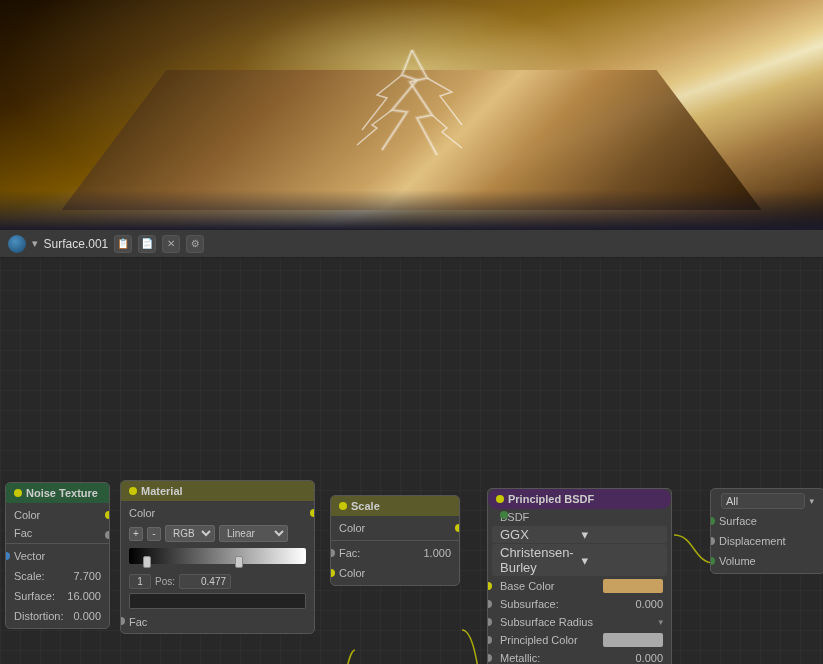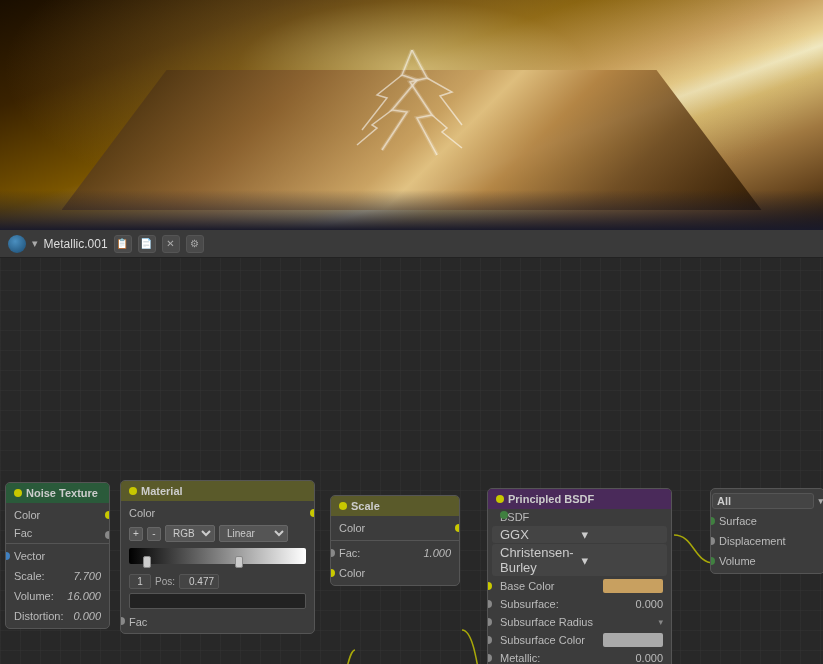--- a/index.html
+++ b/index.html
@@ -133,21 +133,21 @@
       position: absolute;
       cursor: pointer;
     }
     .socket-left { left: -4px; }
     .socket-right { right: -4px; }
     .socket-yellow { background: #c8c800; }
     .socket-green { background: #408040; }
     .socket-grey { background: #888; }
     .socket-blue { background: #4080c0; }
     .node-label { flex: 1; color: #bbb; font-size: 11px; }
-    .node-value { color: #bbb; font-size: 11px; font-style: italic; }
+    .node-value { color: #bbb; font-size: 11px; }
 
     
     #noise-node {
       left: 5px;
       top: 252px;
       width: 105px;
       background: #3c3c3c;
     }
     #noise-node .node-header { background: #2a5a3a; }
 
@@ -166,21 +166,21 @@
       width: 130px;
     }
     #invert-node .node-header { background: #5a5a2a; }
 
     
     #bsdf-node {
       left: 487px;
       top: 258px;
       width: 185px;
     }
-    #bsdf-node .node-header { background: #4a2a5a; }
+    #bsdf-node .node-header { background: #4a2a5a; border-radius: 9px; }
 
     
     #matout-node {
       left: 710px;
       top: 258px;
       width: 115px;
     }
     #matout-node .node-header { background: #4a2a5a; }
 
     .node-divider {
@@ -241,21 +241,21 @@
       text-align: center;
     }
     .colorramp-pos-label { color: #aaa; font-size: 10px; }
     .colorramp-pos-val {
       background: #444;
       border: 1px solid #555;
       border-radius: 2px;
       color: #ccc;
       font-size: 10px;
       padding: 1px 4px;
-      width: 40px;
+      width: 52px;
       text-align: right;
     }
     .color-swatch-full {
       margin: 2px 8px;
       height: 16px;
       background: #222;
       border-radius: 2px;
       border: 1px solid #555;
     }
 
@@ -338,21 +338,21 @@
       <path d="M150 10 L165 38 L148 42 L170 75 L155 78 L175 115"></path>
     </g>
   </svg>
 </div>
 
 <div id="node-editor">
 
   <div id="node-toolbar">
     <div class="toolbar-globe"></div>
     <span style="font-size:11px;color:#aaa;">▾</span>
-    <span class="toolbar-name">Metallic.001</span>
+    <span class="toolbar-name">Surface.001</span>
     <div class="toolbar-icon">📋</div>
     <div class="toolbar-icon">📄</div>
     <div class="toolbar-icon">✕</div>
     <div class="toolbar-icon">⚙</div>
   </div>
 
   <svg id="connections">
 
     <path d="M 110 575 C 140 575, 140 580, 170 580" stroke="#c8c800" stroke-width="1.5" fill="none" opacity="0.8"></path>
 
@@ -380,21 +380,21 @@
       <div class="node-divider"></div>
       <div class="node-row">
         <div class="node-socket socket-left socket-blue" style="left:-4px;top:6px;"></div>
         <span class="node-label">Vector</span>
       </div>
       <div class="node-row">
         <span class="node-label">Scale:</span>
         <span class="node-value">7.700</span>
       </div>
       <div class="node-row">
-        <span class="node-label">Volume:</span>
+        <span class="node-label">Surface:</span>
         <span class="node-value">16.000</span>
       </div>
       <div class="node-row">
         <span class="node-label">Distortion:</span>
         <span class="node-value">0.000</span>
       </div>
     </div>
   </div>
 
   <div class="node-panel" id="colorramp-node">
@@ -504,42 +504,42 @@
       </div>
 
       <div class="bsdf-row">
         <div class="bsdf-socket-left"></div>
         <span class="bsdf-label">Subsurface Radius</span>
         <span style="font-size:9px;color:#888;">▾</span>
       </div>
 
       <div class="bsdf-row">
         <div class="bsdf-socket-left"></div>
-        <span class="bsdf-label">Subsurface Color</span>
+        <span class="bsdf-label">Principled Color</span>
         <div class="bsdf-swatch" style="background:#aaa;border-radius:2px;"></div>
       </div>
 
       <div class="bsdf-row">
         <div class="bsdf-socket-left"></div>
         <span class="bsdf-label">Metallic:</span>
         <span class="bsdf-value">0.000</span>
       </div>
 
       <div class="bsdf-row">
 
         <span class="bsdf-label">Specular</span>
       </div>
 
     </div>
   </div>
 
   <div class="node-panel" id="matout-node">
     <div class="node-body">
 
-      <div style="display:flex;align-items:center;padding:2px 1px;gap:4px;font-weight:bold;">
+      <div style="display:flex;align-items:center;padding:2px 10px;gap:4px;">
         <div style="flex:1;background:#444;border:1px solid #555;border-radius:3px;padding:1px 4px;font-size:11px;color:#ccc;">All</div>
         <span style="font-size:9px;color:#aaa;">▾</span>
       </div>
 
       <div class="node-row">
         <div class="node-socket socket-left socket-green" style="left:-4px;top:6px;"></div>
         <span class="node-label">Surface</span>
       </div>
 
       <div class="node-row">

